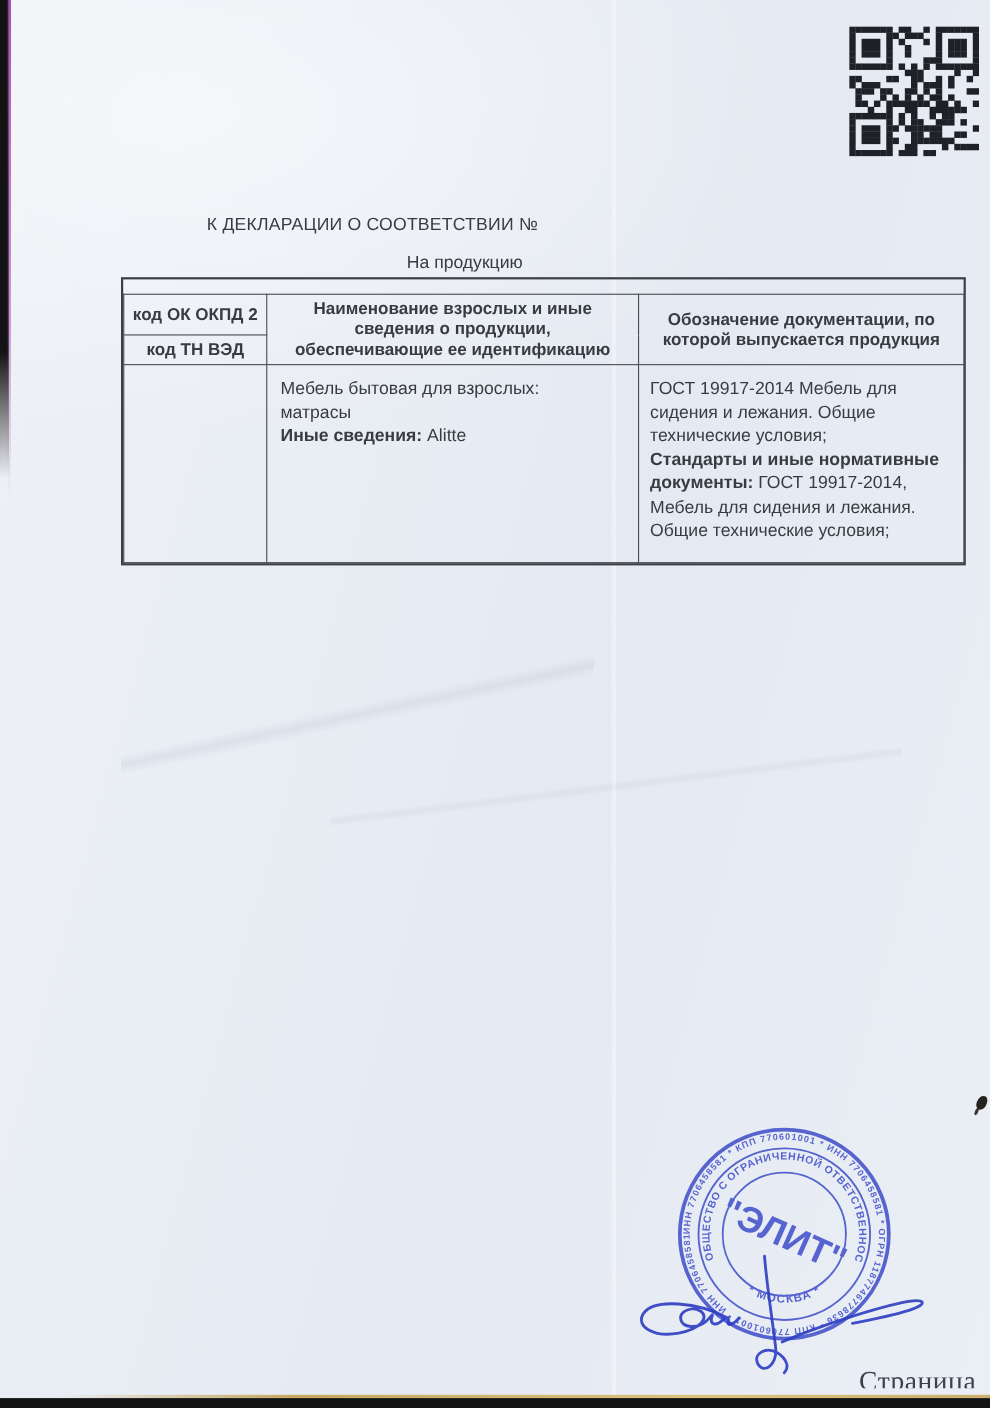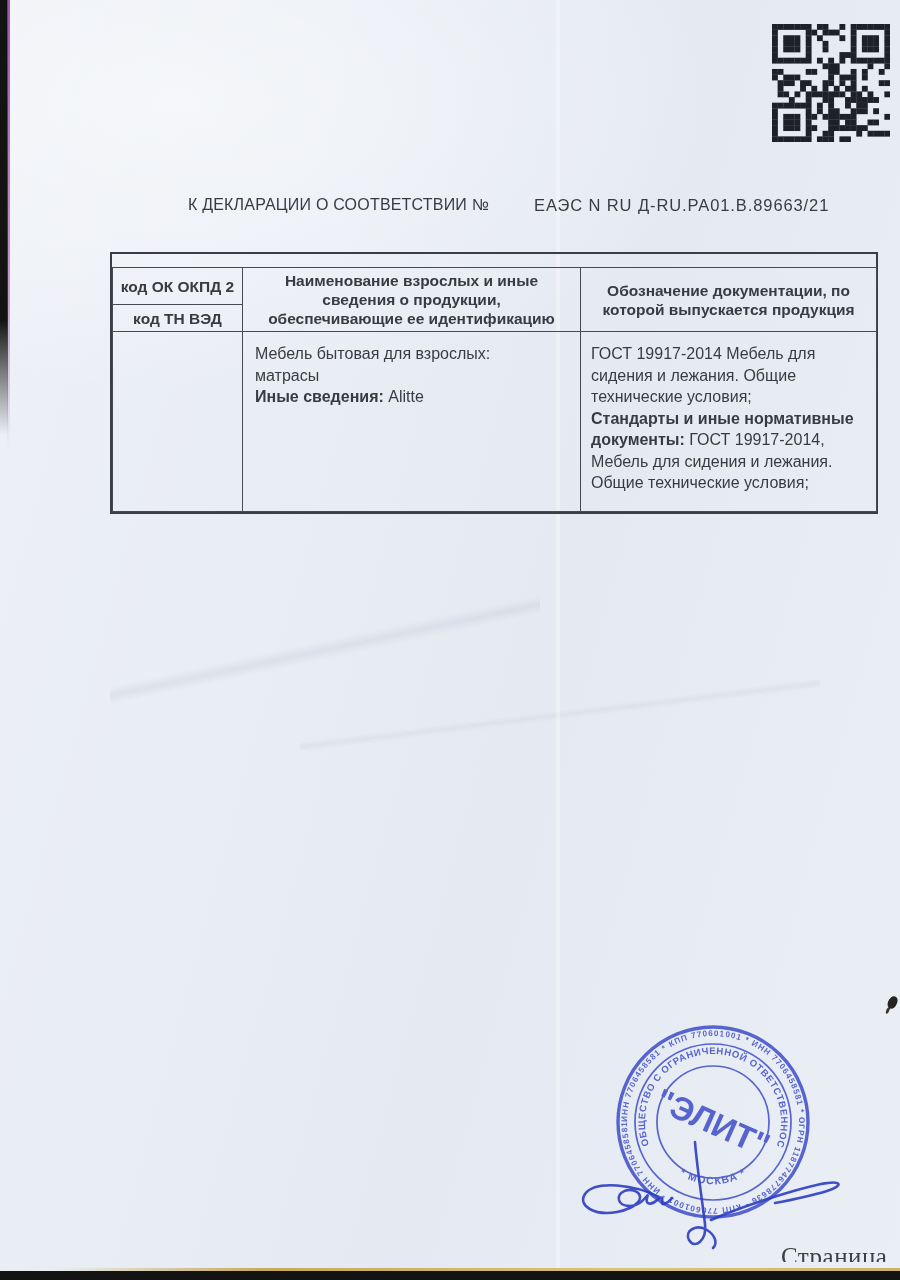--- a/index.html
+++ b/index.html
@@ -289,21 +289,21 @@
       <rect x="28.10" y="112.38" width="5.87" height="5.87"></rect>
       <rect x="33.71" y="112.38" width="5.87" height="5.87"></rect>
       <rect x="44.95" y="112.38" width="5.87" height="5.87"></rect>
       <rect x="50.57" y="112.38" width="5.87" height="5.87"></rect>
       <rect x="56.19" y="112.38" width="5.87" height="5.87"></rect>
       <rect x="67.43" y="112.38" width="5.87" height="5.87"></rect>
       <rect x="73.05" y="112.38" width="5.87" height="5.87"></rect>
     </svg>
 
   <div class="decl-label">К ДЕКЛАРАЦИИ О СООТВЕТСТВИИ №</div>
-  <div class="decl-number">ЕАЭС N RU Д-RU.РА01.В.89663/21</div>
+  <div class="product-label">На продукцию</div>
 
   <div class="tablewrap">
     <table>
       <colgroup>
           <col style="width:130px">
           <col style="width:338px">
           <col style="width:296px">
         </colgroup>
       <tbody>
           <tr class="h1">

